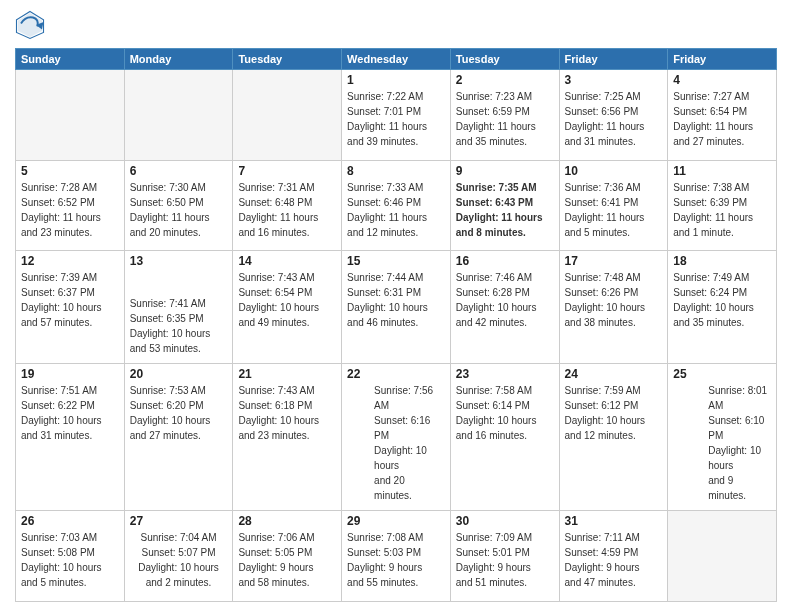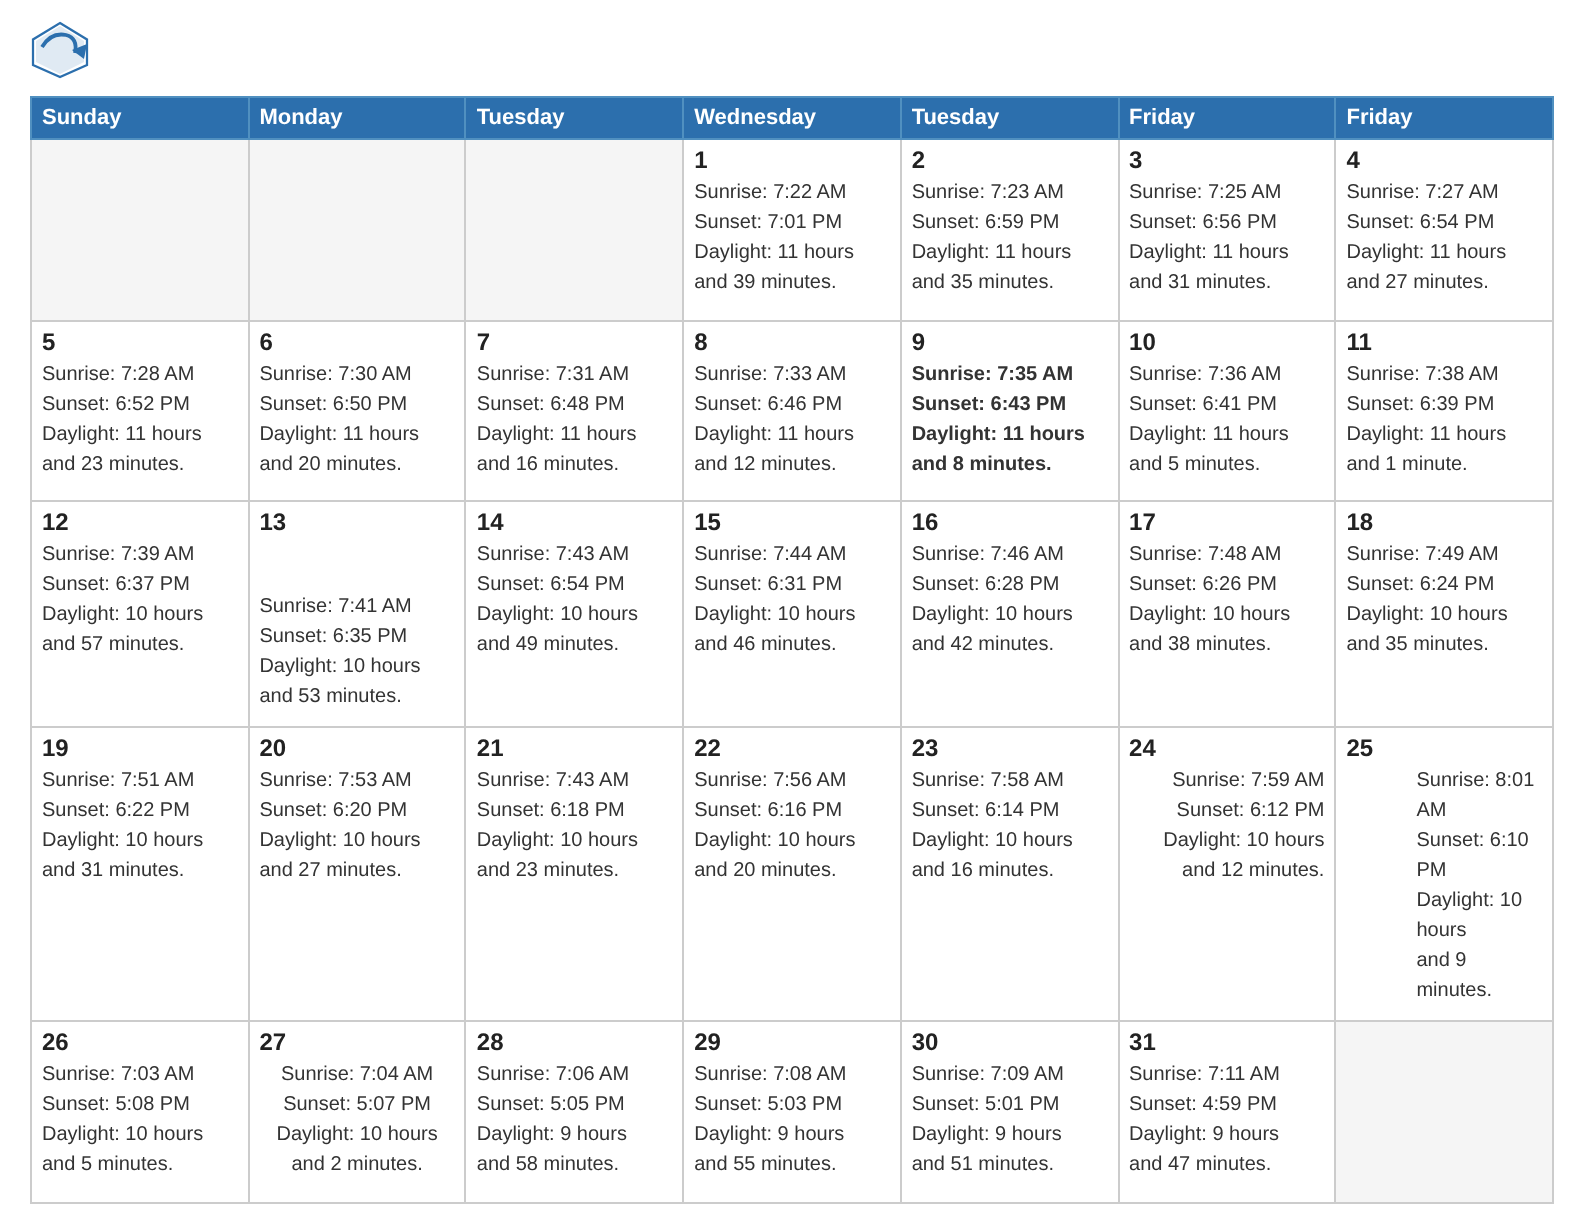--- a/index.html
+++ b/index.html
@@ -280,35 +280,35 @@
           </td>
           <td>
             <div class="day-number">21</div>
             <div class="day-info" style="white-space: pre-line;">Sunrise: 7:43 AM
 Sunset: 6:18 PM
 Daylight: 10 hours
 and 23 minutes.</div>
           </td>
           <td>
             <div class="day-number">22</div>
-            <div class="day-info" style="white-space: pre-line;">Sunrise: 7:56 AM
+            <div class="day-info" style="white-space: pre-line; margin-left: 27px;">Sunrise: 7:56 AM
 Sunset: 6:16 PM
 Daylight: 10 hours
 and 20 minutes.</div>
           </td>
           <td>
             <div class="day-number">23</div>
             <div class="day-info" style="white-space: pre-line;">Sunrise: 7:58 AM
 Sunset: 6:14 PM
 Daylight: 10 hours
 and 16 minutes.</div>
           </td>
           <td>
             <div class="day-number">24</div>
-            <div class="day-info" style="white-space: pre-line; text-align: right;">Sunrise: 7:59 AM
+            <div class="day-info" style="white-space: pre-line;">Sunrise: 7:59 AM
 Sunset: 6:12 PM
 Daylight: 10 hours
 and 12 minutes.</div>
           </td>
           <td>
             <div class="day-number">25</div>
             <div class="day-info" style="white-space: pre-line; margin-left: 35px;">Sunrise: 8:01 AM
 Sunset: 6:10 PM
 Daylight: 10 hours
 and 9 minutes.</div>

